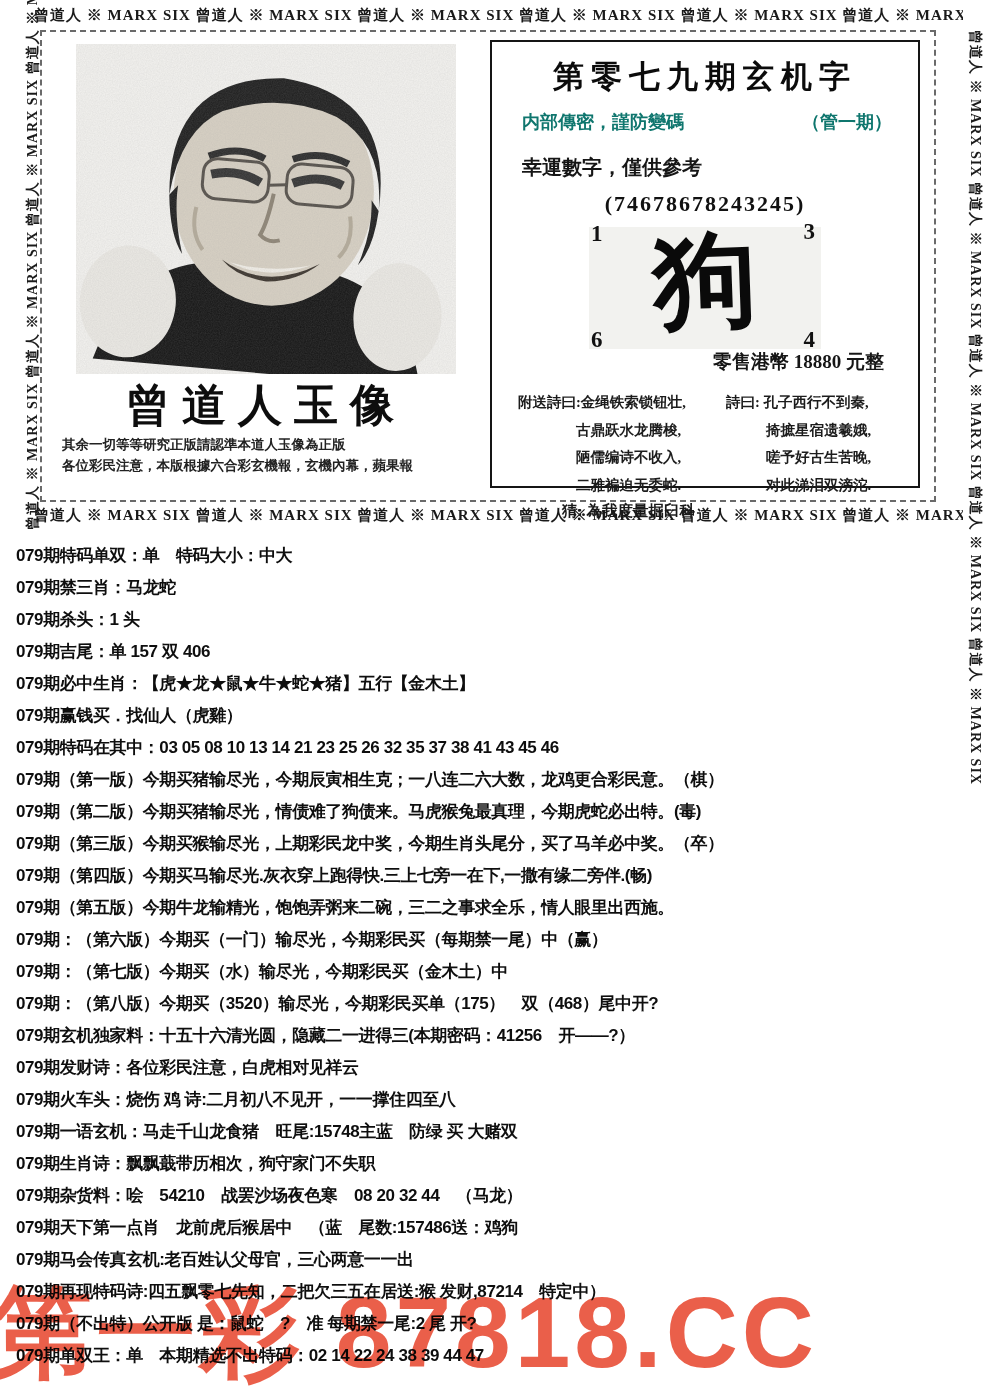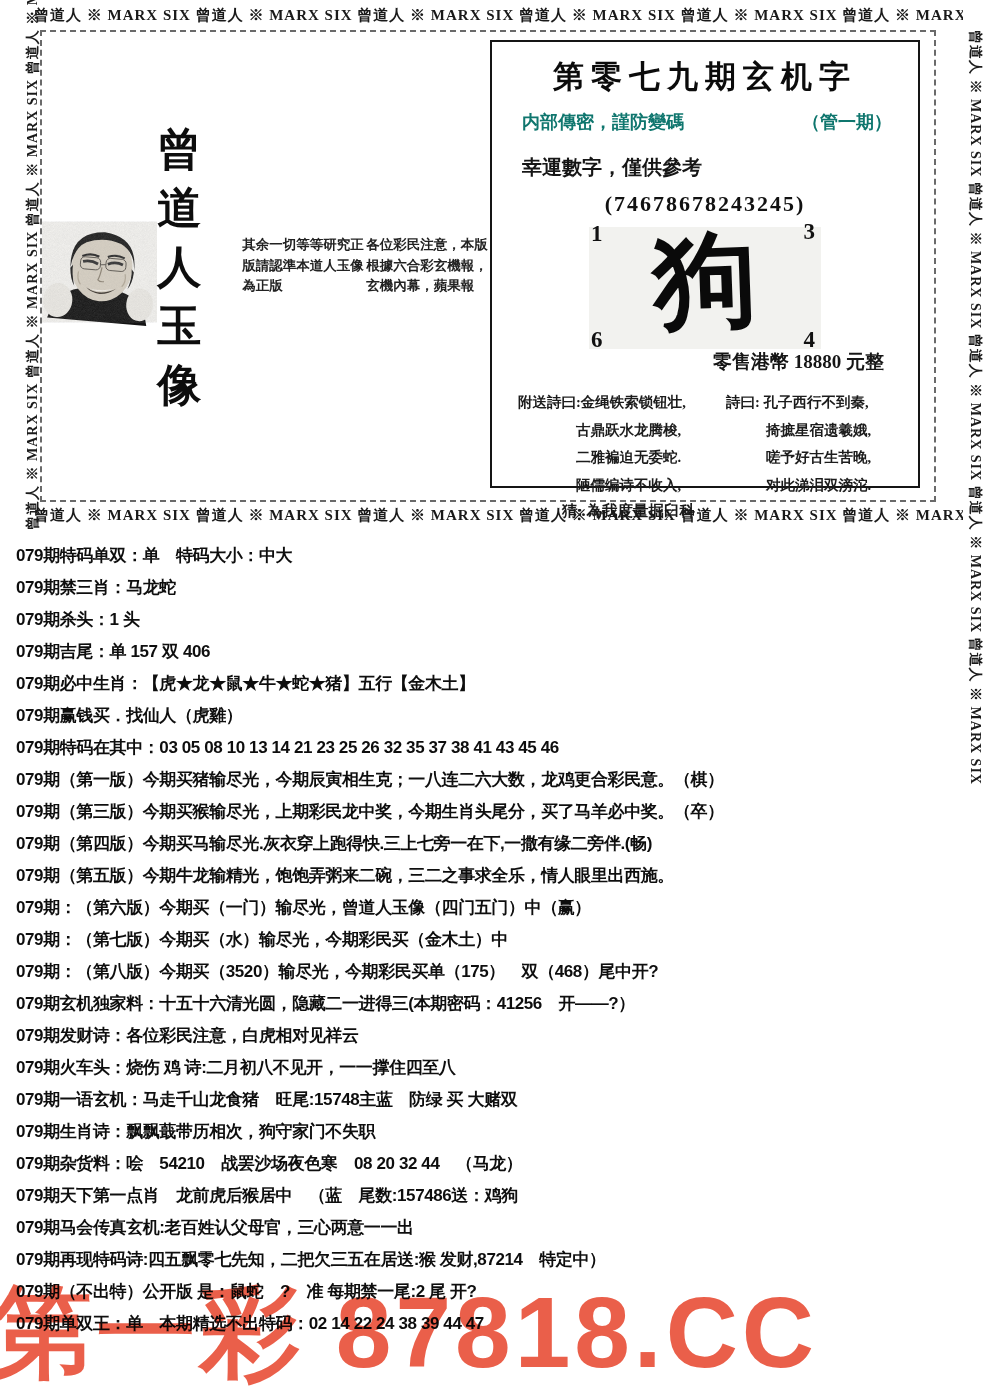--- a/index.html
+++ b/index.html
@@ -14,21 +14,21 @@
   .vstrip span{position:absolute;white-space:nowrap;font-family:"Liberation Serif",serif;
                font-weight:bold;font-size:14px;letter-spacing:1px;color:#1a1a1a;}
   .vstrip.left{left:0;}
   .vstrip.left span{left:24px;top:530px;transform:rotate(-90deg);transform-origin:0 0;}
   .vstrip.right{left:958px;}
   .vstrip.right span{left:26px;top:30px;transform:rotate(90deg);transform-origin:0 0;}
   
   .frame{position:absolute;left:40px;top:30px;width:896px;height:472px;
          border:2px dashed #6a6a6a;display:flex;box-sizing:border-box;background:#fff;}
   
-  .photo-col{width:448px;display:flex;flex-direction:row;align-items:center;}
+  .photo-col{width:448px;display:flex;flex-direction:column;align-items:center;}
   .portrait-svg{display:block;margin-top:12px;}
   .portrait-caption{font-family:"Liberation Serif",serif;font-weight:900;font-size:44px;
                     letter-spacing:12px;margin-top:2px;color:#0d0d0d;}
   .portrait-note{font-family:"Liberation Serif",serif;font-size:13.5px;font-weight:bold;
                  line-height:1.55;color:#222;width:408px;}
   
   .mystic{flex:1;border:2px solid #151515;margin:8px 14px 12px 0;position:relative;
           font-family:"Liberation Serif",serif;box-sizing:border-box;}
   .mystic-title{text-align:center;font-size:31px;font-weight:900;letter-spacing:7px;margin-top:14px;color:#0b0b0b;}
   .mystic-row{display:flex;justify-content:space-between;padding:0 26px 0 30px;
@@ -130,22 +130,22 @@
         <span class="corner br">4</span>
         <span class="zodiac-char">狗</span>
       </div>
 
       <div class="price">零售港幣 18880 元整</div>
 
       <div class="poems">
         <div class="poem-col left">
           <span class="plabel">附送詩曰:</span><span>金绳铁索锁钮壮,</span>
           <div class="pline">古鼎跃水龙腾梭,</div>
+          <div class="pline">陋儒编诗不收入,</div>
           <div class="pline">二雅褊迫无委蛇.</div>
-          <div class="pline">陋儒编诗不收入,</div>
         </div>
         <div class="poem-col right">
           <span class="plabel">詩曰:</span>&nbsp;<span>孔子西行不到秦,</span>
           <div class="pline">掎摭星宿遗羲娥,</div>
           <div class="pline">嗟予好古生苦晚,</div>
           <div class="pline">对此涕泪双滂沱.</div>
         </div>
       </div>
 
       <div class="guess-line">猜: 為我度量掘臼科</div>
@@ -154,24 +154,25 @@
 
   <div class="tips" id="tips">
       <div class="tip-line">079期特码单双：单　特码大小：中大</div>
       <div class="tip-line">079期禁三肖：马龙蛇</div>
       <div class="tip-line">079期杀头：1 头</div>
       <div class="tip-line">079期吉尾：单 157 双 406</div>
       <div class="tip-line">079期必中生肖：【虎★龙★鼠★牛★蛇★猪】五行【金木土】</div>
       <div class="tip-line">079期赢钱买．找仙人（虎雞）</div>
       <div class="tip-line">079期特码在其中：03 05 08 10 13 14 21 23 25 26 32 35 37 38 41 43 45 46</div>
       <div class="tip-line">079期（第一版）今期买猪输尽光，今期辰寅相生克；一八连二六大数，龙鸡更合彩民意。（棋）</div>
+      <div class="tip-line">079期（第二版）今期买猪输尽光，情债难了狗债来。马虎猴兔最真理，今期虎蛇必出特。(毒)</div>
       <div class="tip-line">079期（第三版）今期买猴输尽光，上期彩民龙中奖，今期生肖头尾分，买了马羊必中奖。（卒）</div>
       <div class="tip-line">079期（第四版）今期买马输尽光.灰衣穿上跑得快.三上七旁一在下,一撒有缘二旁伴.(畅)</div>
       <div class="tip-line">079期（第五版）今期牛龙输精光，饱饱弄粥来二碗，三二之事求全乐，情人眼里出西施。</div>
-      <div class="tip-line">079期：（第六版）今期买（一门）输尽光，曾道人玉像（四门五门）中（赢）</div>
+      <div class="tip-line">079期：（第六版）今期买（一门）输尽光，今期彩民买（每期禁一尾）中（赢）</div>
       <div class="tip-line">079期：（第七版）今期买（水）输尽光，今期彩民买（金木土）中</div>
       <div class="tip-line">079期：（第八版）今期买（3520）输尽光，今期彩民买单（175）　双（468）尾中开?</div>
       <div class="tip-line">079期玄机独家料：十五十六清光圆，隐藏二一进得三(本期密码：41256　开——?）</div>
       <div class="tip-line">079期发财诗：各位彩民注意，白虎相对见祥云</div>
       <div class="tip-line">079期火车头：烧伤 鸡 诗:二月初八不见开，一一撑住四至八</div>
       <div class="tip-line">079期一语玄机：马走千山龙食猪　旺尾:15748主蓝　防绿 买 大赌双</div>
       <div class="tip-line">079期生肖诗：飘飘蕺带历相次，狗守家门不失职</div>
       <div class="tip-line">079期杂货料：哙　54210　战罢沙场夜色寒　08 20 32 44　（马龙）</div>
       <div class="tip-line">079期天下第一点肖　龙前虎后猴居中　（蓝　尾数:157486送：鸡狗</div>
       <div class="tip-line">079期马会传真玄机:老百姓认父母官，三心两意一一出</div>

